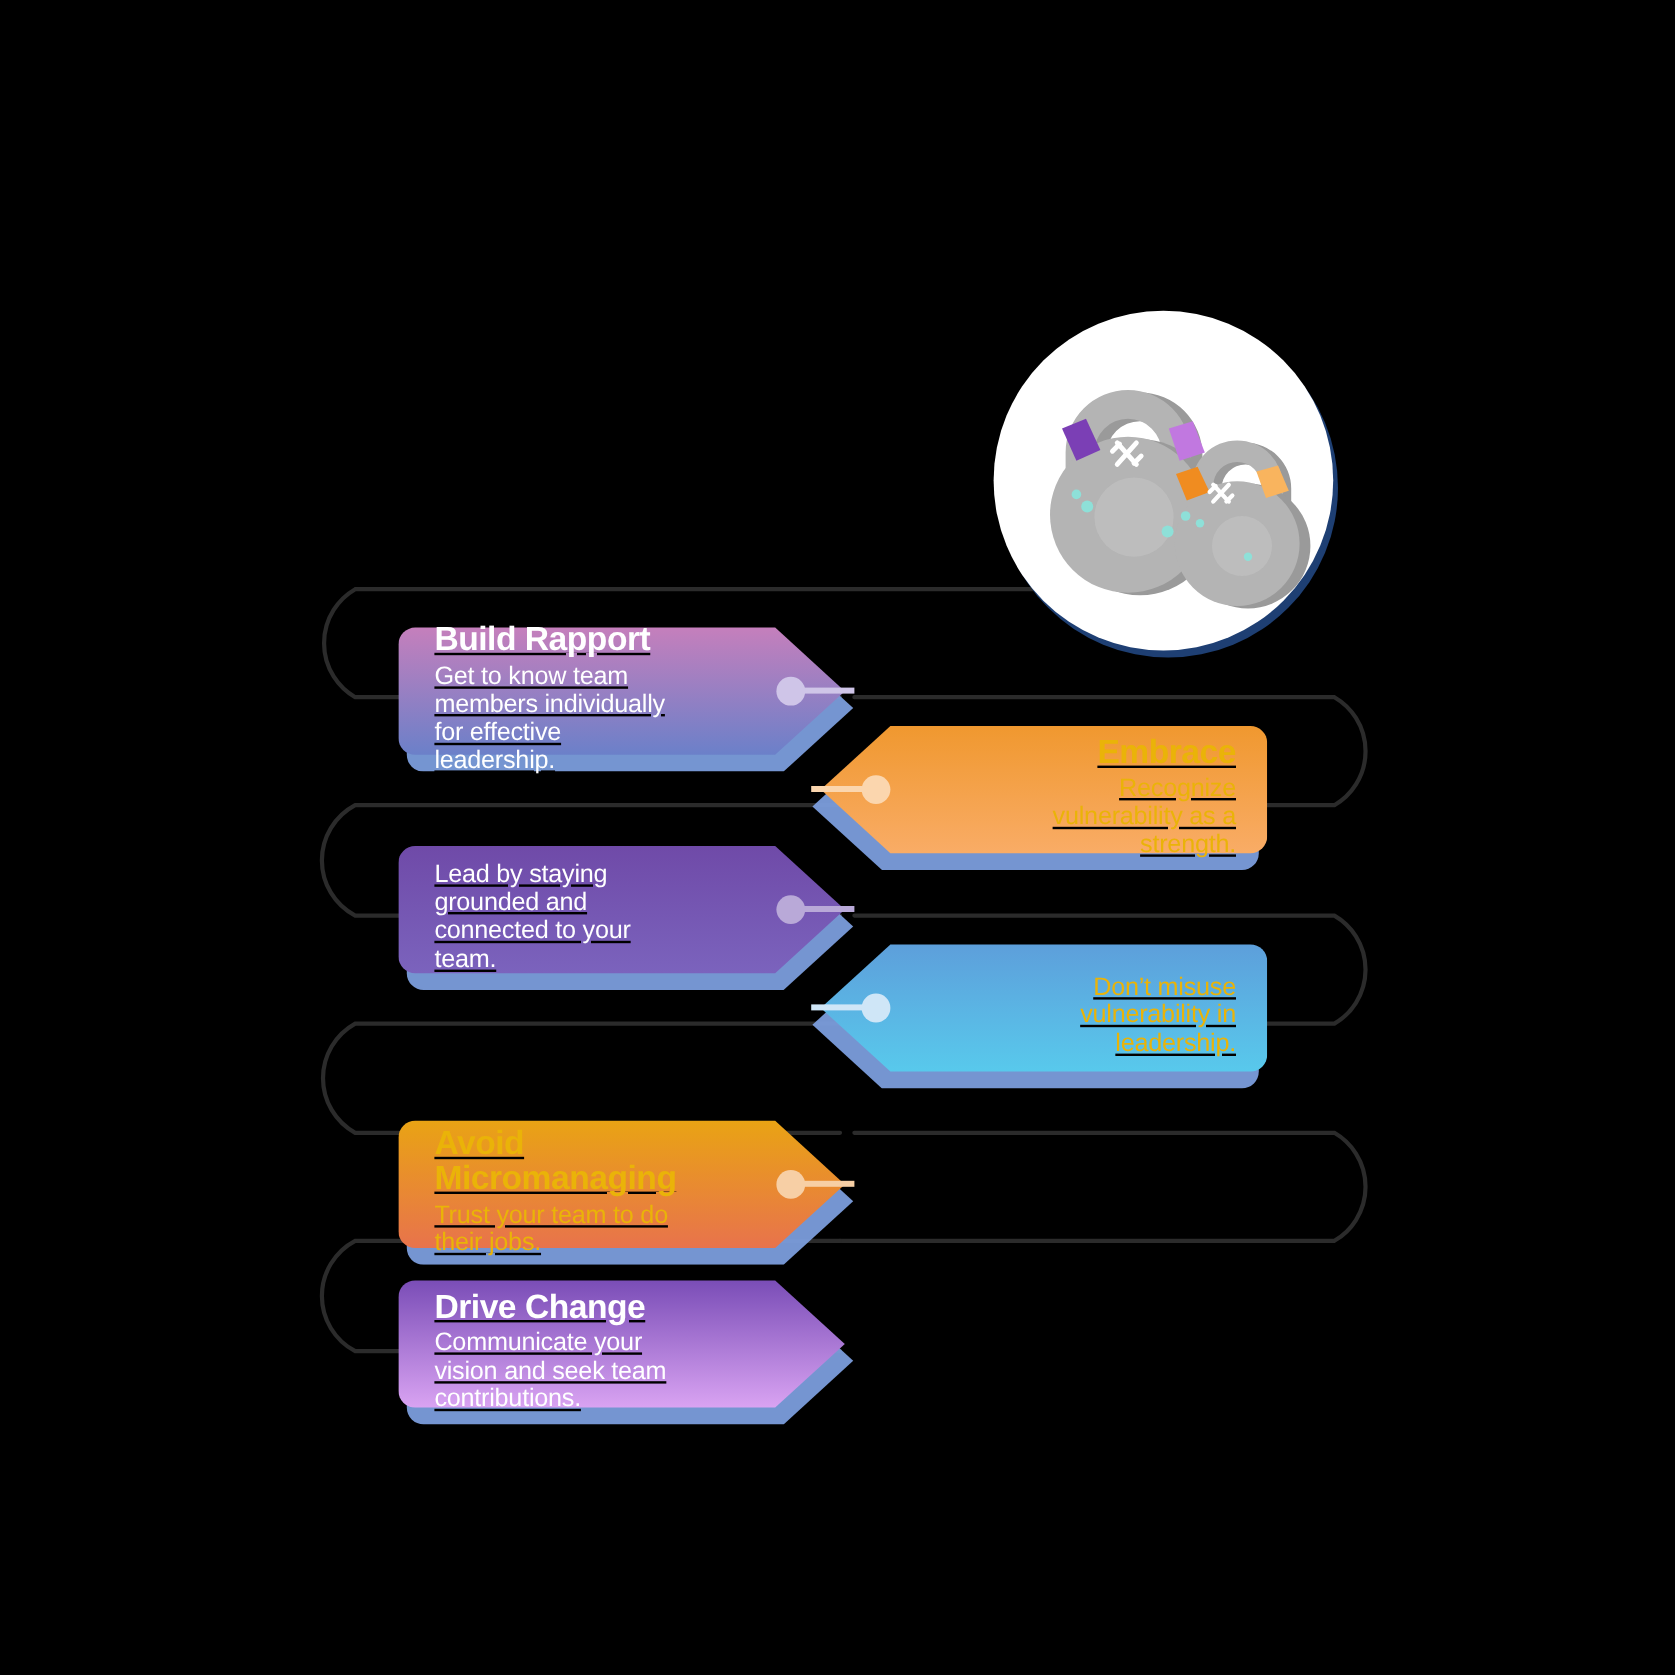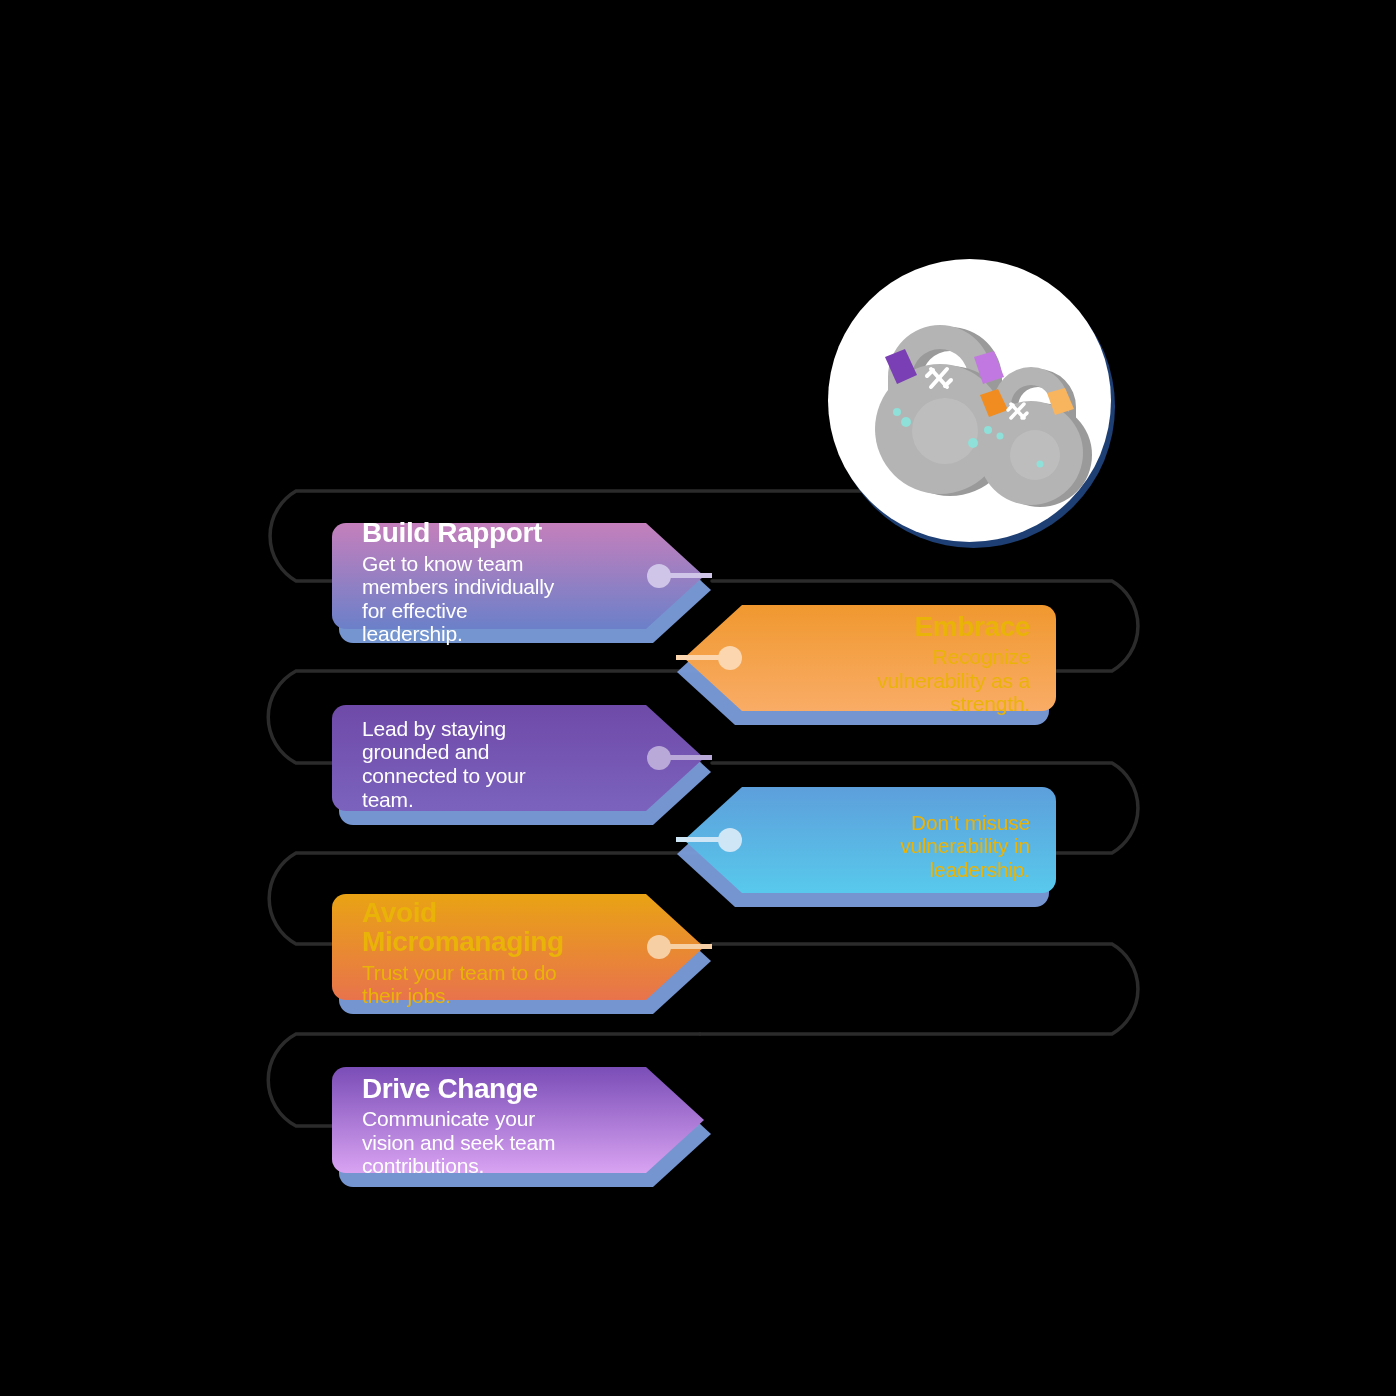--- a/index.html
+++ b/index.html
@@ -60,20 +60,21 @@
   .card .content {
     position: absolute;
     z-index: 2;
     top: 0;
     width: 100%;
     height: 100%;
     box-sizing: border-box;
     display: flex;
     flex-direction: column;
     justify-content: center;
+    text-decoration: underline;
   }
   .card .title {
     font-weight: bold;
     font-size: 28px;
     line-height: 1.05;
     letter-spacing: -0.4px;
     margin-bottom: 4px;
   }
   .card .desc {
     font-size: 21px;
@@ -248,21 +249,21 @@
       <path d="M66 10 h300 a14 14 0 0 1 14 14 v78 a14 14 0 0 1 -14 14 h-300 l-58 -53 z" transform="translate(-7,6)" fill="#7b9ddc" opacity="0.95"></path>
       <path d="M66 2 h300 a14 14 0 0 1 14 14 v78 a14 14 0 0 1 -14 14 h-300 l-58 -53 z" fill="url(#g3)"></path>
     </svg>
     <div class="content">
       <div class="desc">Don’t misuse vulnerability in leadership.</div>
     </div>
     <div class="tip-stub" style="left:0px; top:52px; width:56px; background:#cfe6f7;"></div>
     <div class="tip-dot" style="left:42px; top:43px; background:#cfe6f7;"></div>
   </div>
 
-  <div class="card right-tip text-dark" style="left:332px; top:892px; width:380px; height:122px;">
+  <div class="card right-tip text-dark" style="left:332px; top:932px; width:380px; height:122px;">
     <svg class="shape" viewBox="0 0 380 122" preserveAspectRatio="none">
       <defs>
         <linearGradient id="g4" x1="0" y1="0" x2="0" y2="1">
           <stop offset="0" stop-color="#e9a314"></stop>
             <stop offset="1" stop-color="#e8734c"></stop>
         </linearGradient>
       </defs>
       <path d="M14 10 h300 l58 53 -58 53 h-300 a14 14 0 0 1 -14 -14 v-78 a14 14 0 0 1 14 -14 z" transform="translate(7,6)" fill="#7b9ddc" opacity="0.95"></path>
       <path d="M14 2 h300 l58 53 -58 53 h-300 a14 14 0 0 1 -14 -14 v-78 a14 14 0 0 1 14 -14 z" fill="url(#g4)"></path>
     </svg>

